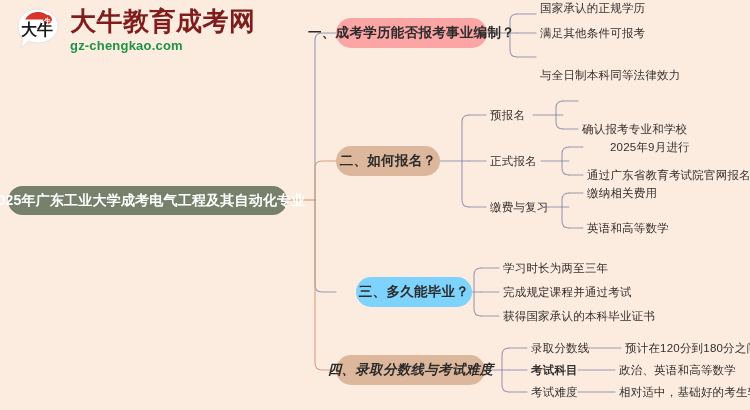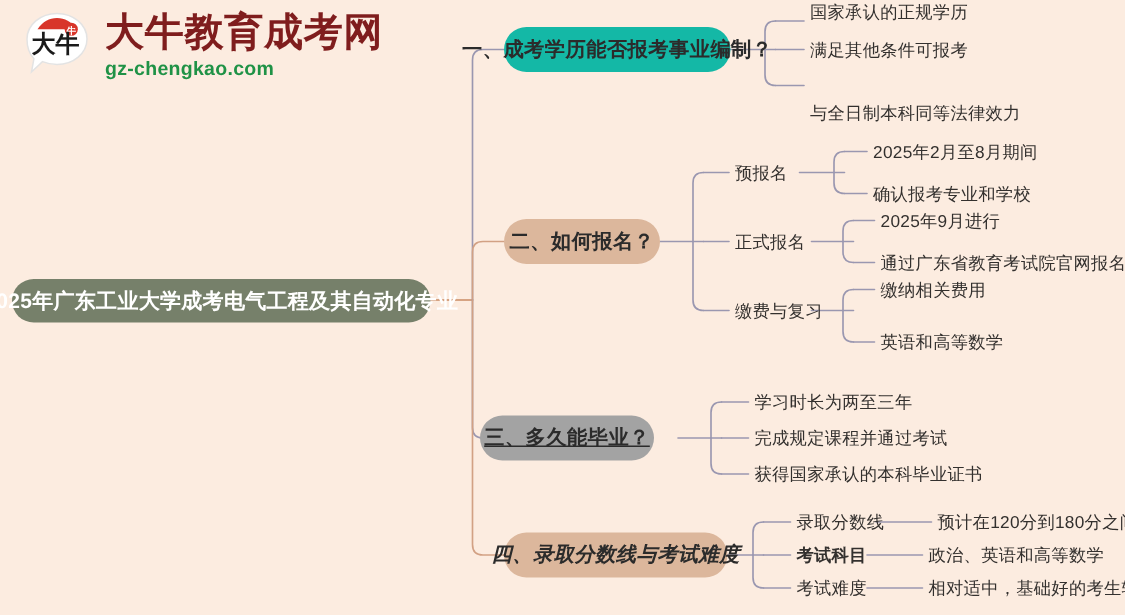--- a/index.html
+++ b/index.html
@@ -188,40 +188,39 @@
       <path d="M584 348 L621 348" stroke="#9a97b0"></path>
       <path d="M578 370 L615 370" stroke="#9a97b0"></path>
       <path d="M578 392 L615 392" stroke="#9a97b0"></path>
     </g>
   </svg>
 
   <div class="layer">
 
     <div class="node root-node" style="left:8px; top:186px; width:279px; height:29px;">2025年广东工业大学成考电气工程及其自动化专业</div>
 
-    <div class="node branch-node" style="left:336px; top:18px; width:151px; height:30px; background:#14b8a6;">一、成考学历能否报考事业编制？</div>
+    <div class="node branch-node" style="left:336px; top:18px; width:151px; height:30px; background:#fca5a5;">一、成考学历能否报考事业编制？</div>
     <div class="node leaf-node" style="left:540px; top:0; height:16px;">国家承认的正规学历</div>
     <div class="node leaf-node" style="left:540px; top:25px; height:16px;">满足其他条件可报考</div>
     <div class="node leaf-node" style="left:540px; top:49px; height:16px;margin-top:18px;">与全日制本科同等法律效力</div>
 
     <div class="node branch-node" style="left:336px; top:146px; width:104px; height:30px; background:#dcb79c;">二、如何报名？</div>
 
     <div class="node sub-node" style="left:490px; top:107px; height:16px;">预报名</div>
-    <div class="node leaf-node" style="left:582px; top:93px; height:16px;">2025年2月至8月期间</div>
     <div class="node leaf-node" style="left:582px; top:121px; height:16px;">确认报考专业和学校</div>
 
     <div class="node sub-node" style="left:490px; top:153px; height:16px;">正式报名</div>
-    <div class="node leaf-node" style="left:587px; top:139px; height:16px;">2025年9月进行</div>
+    <div class="node leaf-node" style="left:610px; top:139px; height:16px;">2025年9月进行</div>
     <div class="node leaf-node" style="left:587px; top:167px; height:16px;">通过广东省教育考试院官网报名</div>
 
     <div class="node sub-node" style="left:490px; top:199px; height:16px;">缴费与复习</div>
     <div class="node leaf-node" style="left:587px; top:185px; height:16px;">缴纳相关费用</div>
     <div class="node leaf-node" style="left:587px; top:220px; height:16px;">英语和高等数学</div>
 
-    <div class="node branch-node" style="left:320px; top:277px; width:116px; height:30px; background:#a3a3a3;text-decoration:underline;">三、多久能毕业？</div>
+    <div class="node branch-node" style="left:356px; top:277px; width:116px; height:30px; background:#7dd3fc;">三、多久能毕业？</div>
     <div class="node leaf-node" style="left:503px; top:260px; height:16px;">学习时长为两至三年</div>
     <div class="node leaf-node" style="left:503px; top:284px; height:16px;">完成规定课程并通过考试</div>
     <div class="node leaf-node" style="left:503px; top:308px; height:16px;">获得国家承认的本科毕业证书</div>
 
     <div class="node branch-node" style="left:336px; top:355px; width:149px; height:30px; background:#dcb79c;font-style:italic;">四、录取分数线与考试难度</div>
 
     <div class="node sub-node" style="left:531px; top:340px; height:16px;">录取分数线</div>
     <div class="node leaf-node" style="left:625px; top:340px; height:16px;">预计在120分到180分之间</div>
 
     <div class="node sub-node" style="left:531px; top:362px; height:16px;font-weight:bold;">考试科目</div>

